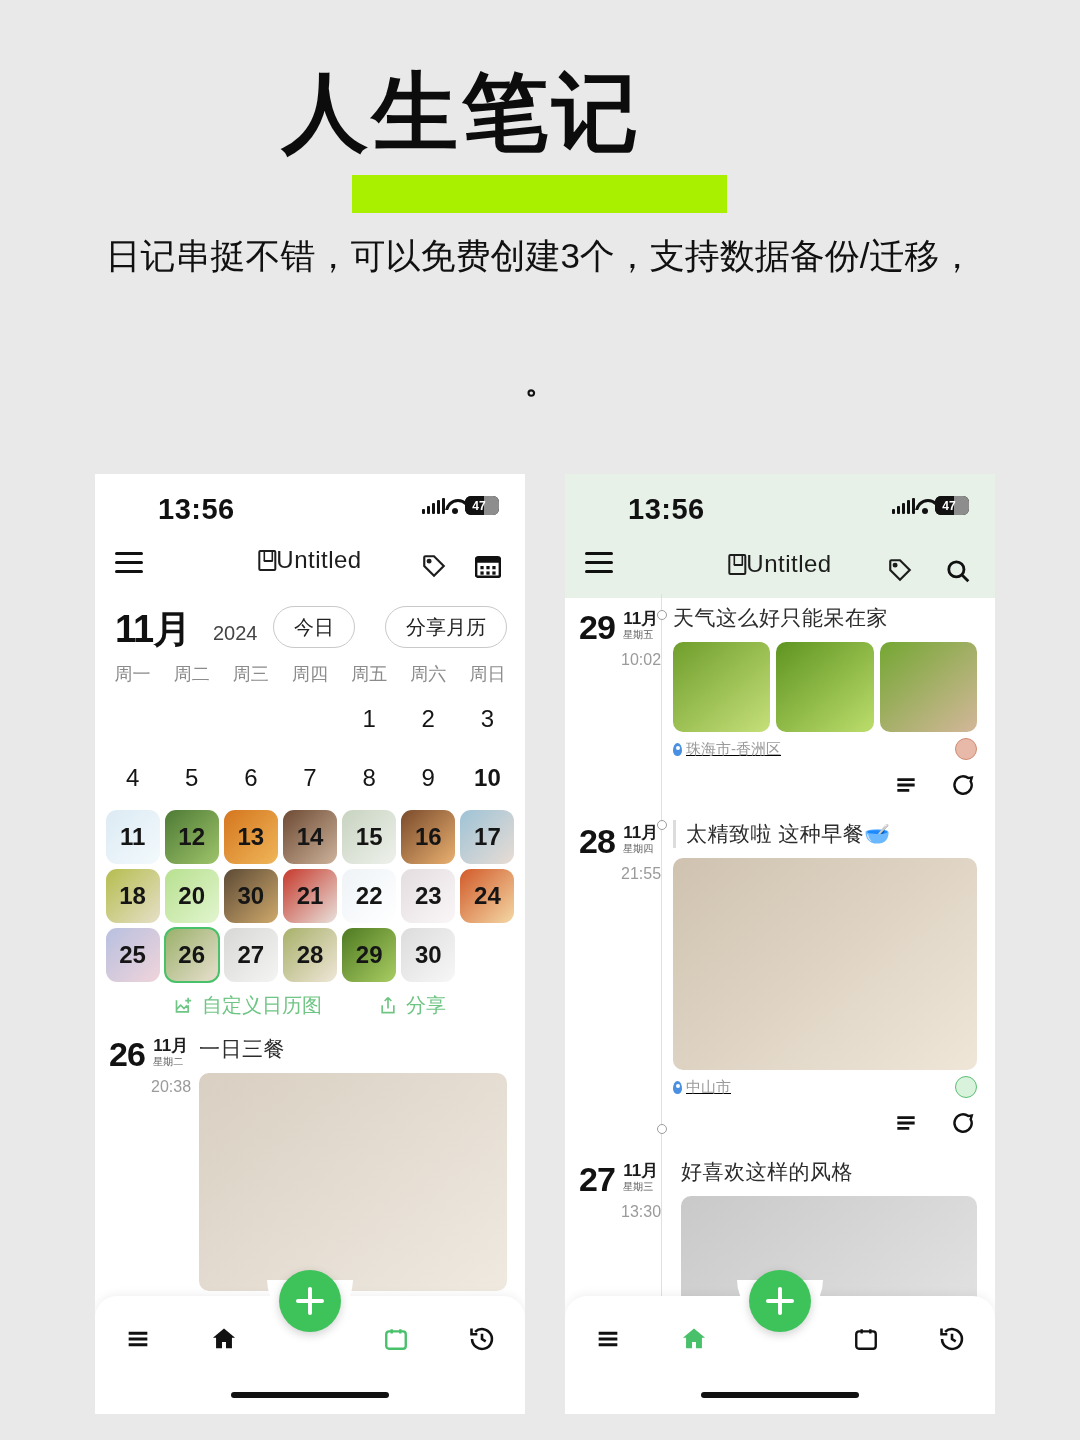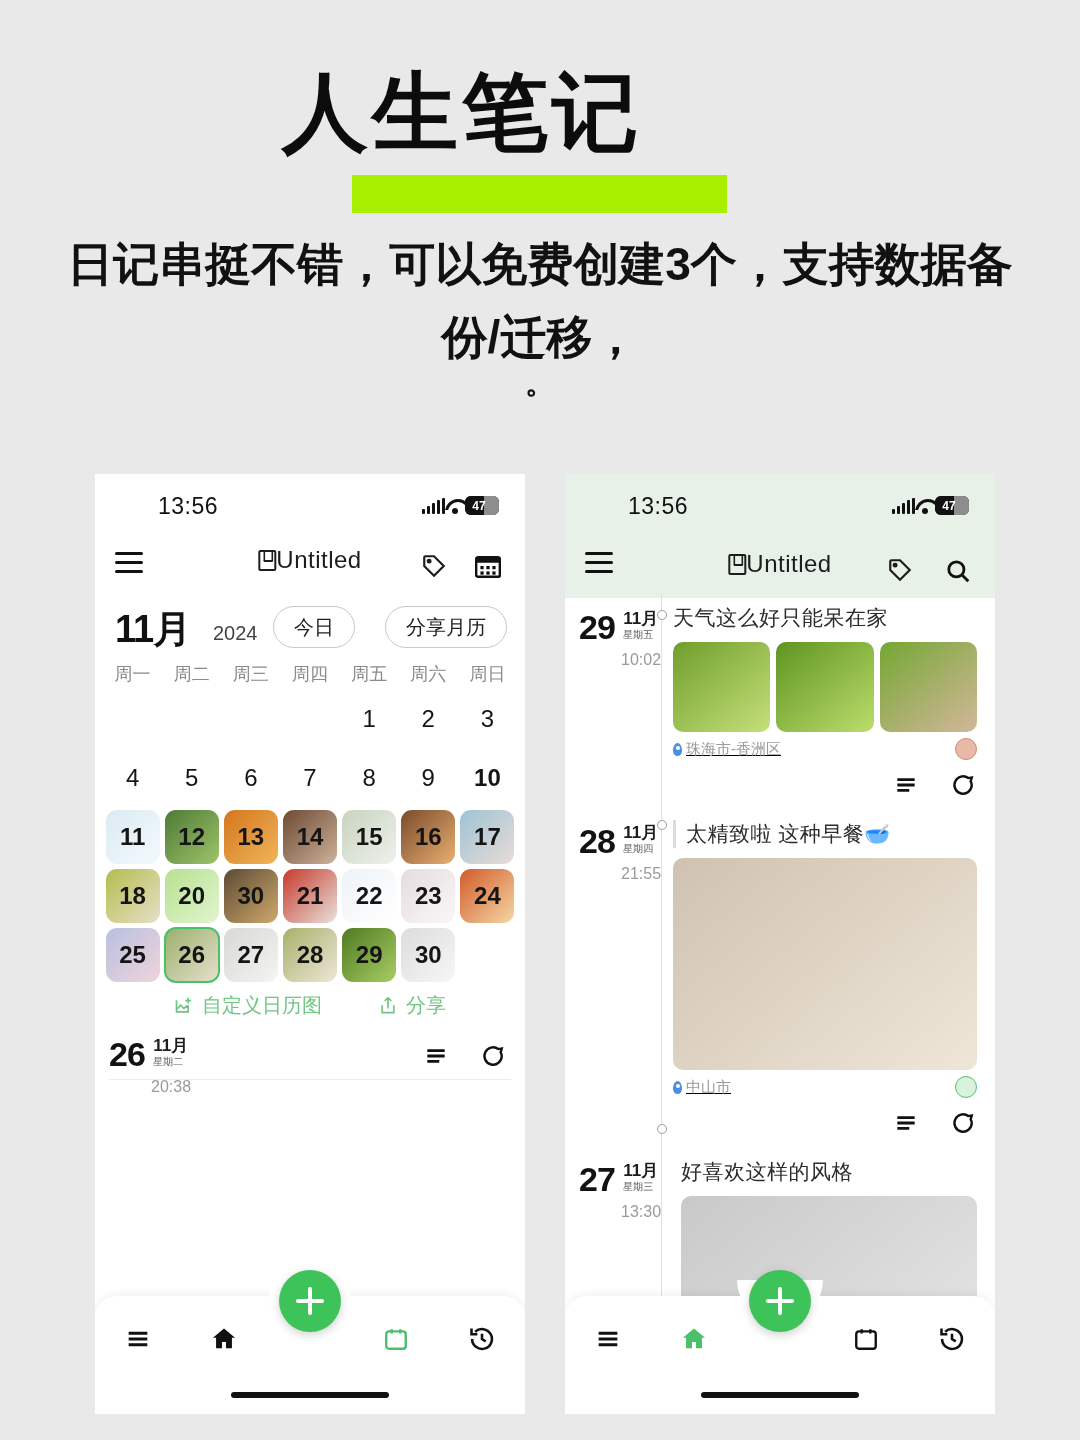--- a/index.html
+++ b/index.html
@@ -25,21 +25,21 @@
   }
   .title-highlight {
     position: absolute; left: 352px; top: 108px;
     width: 375px; height: 38px; background: #a8f000;
     z-index: 1;
   }
 
   .poster-sub {
     position: absolute; left: 40px; top: 228px; width: 1000px;
     text-align: center;
-    font-size: 46px; font-weight: 700; line-height: 1.58;
+    font-size: 35px; font-weight: 400; line-height: 1.58;
     color: #111; letter-spacing: 0px;
   }
   .poster-dot {
     position: absolute; left: 0; top: 363px; width: 1080px;
     text-align: center; font-size: 30px; font-weight: 800; color: #111;
   }
 
   
   .phone {
     position: absolute; top: 474px; width: 430px; height: 940px;
@@ -48,21 +48,21 @@
   #phone-left  { left: 95px; }
   #phone-right { left: 565px; }
 
   
   .statusbar {
     position: relative; height: 62px; width: 100%;
     display: flex; align-items: center;
   }
   .sb-time {
     position: absolute; left: 63px; top: 19px;
-    font-size: 23px; font-weight: 400; color: #111; letter-spacing: .5px;
+    font-size: 29px; font-weight: 700; color: #111; letter-spacing: .5px;
   }
   .sb-right { position: absolute; right: 26px; top: 22px; display: flex; align-items: center; gap: 0; }
   .sig { display: flex; align-items: flex-end; gap: 2px; height: 16px; }
   .sig i { display: block; width: 3px; background: #111; border-radius: 1px; }
   .sig i:nth-child(1){height:5px}.sig i:nth-child(2){height:8px}
   .sig i:nth-child(3){height:11px}.sig i:nth-child(4){height:14px}.sig i:nth-child(5){height:16px}
   .wifi { width: 20px; height: 15px; position: relative; }
   .wifi::before{
     content:""; position:absolute; left:0; top:1px; width:20px; height:20px;
     border:3px solid #111; border-radius:50%;
@@ -400,20 +400,37 @@
   </div>
 
   <div class="entry">
     <div class="entry-date">
       <span class="ed-day">26</span>
       <span class="ed-ms">
         <span class="ed-month">11月</span>
         <span class="ed-week">星期二</span>
       </span>
       <span class="ed-time">20:38</span>
+    </div>
+    <div class="entry-body">
+      <div class="entry-title">一日三餐</div>
+      <div class="photo" id="l-photo-0" style="height: 218px; background: linear-gradient(140deg, rgb(217, 207, 194) 0%, rgb(239, 233, 224) 100%);"></div>
+      <div class="entry-meta">
+        <div class="loc">
+          <span class="pin"></span>
+          <span>中山市</span>
+        </div>
+        <div class="mood" style="background:#bcd4e6"></div>
+      </div>
+      <div class="tagchip">
+        <svg width="13" height="13" viewBox="0 0 24 24" fill="none" stroke="#8a8a8a" stroke-width="2.4">
+          <path d="M3 12V4a1 1 0 0 1 1-1h8l9 9-9 9z"></path>
+        </svg>
+        <span>日常</span>
+      </div>
     </div>
     <div class="entry-tools">
       <svg class="tool" viewBox="0 0 24 24" stroke="#111" stroke-width="2.6">
         <path d="M4 7h16M4 12h16M4 17h11"></path>
         </svg>
       <svg class="tool" viewBox="0 0 24 24" fill="none" stroke="#111" stroke-width="2.2">
         <path d="M21 12a8 8 0 1 1-3.2-6.4L21 5l-1 3.6A8 8 0 0 1 21 12z"></path>
         </svg>
     </div>
   </div>

